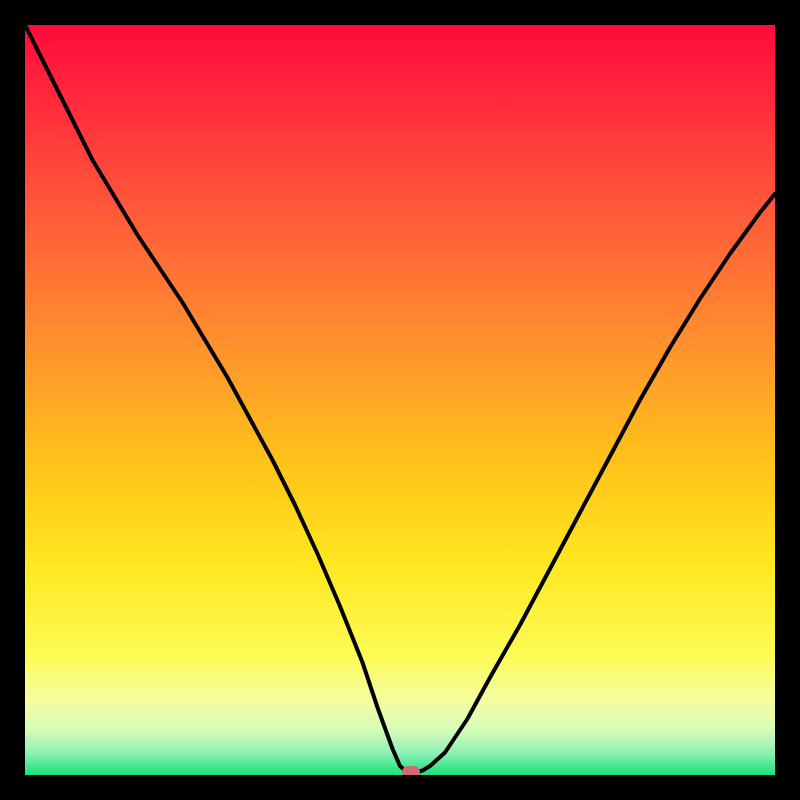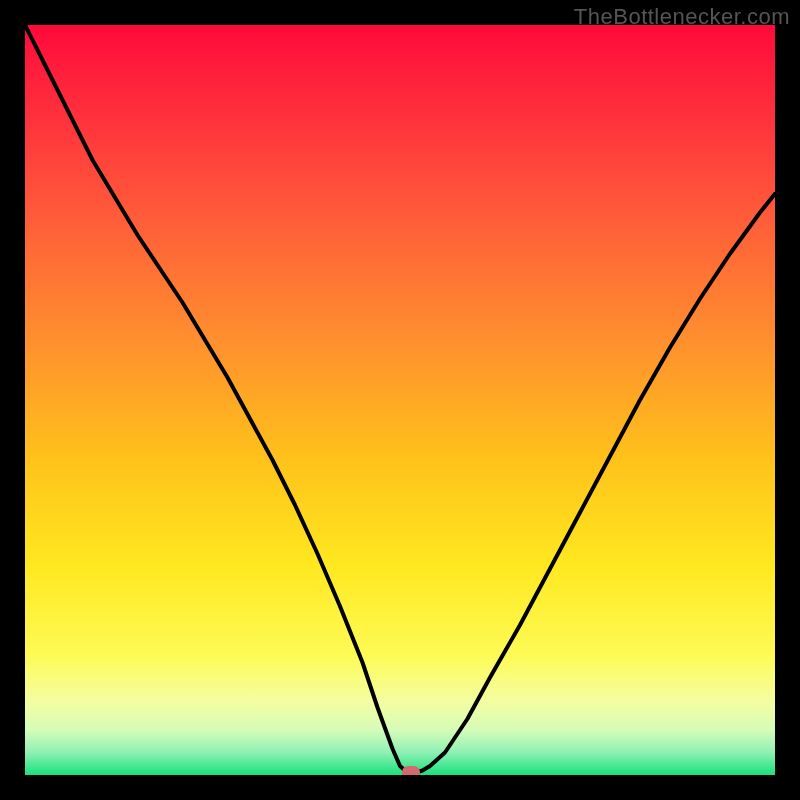--- a/index.html
+++ b/index.html
@@ -52,21 +52,20 @@
     height: 12px;
     border-radius: 6px;
     z-index: 15;
     transform: translate(-50%, -50%);
   }
 </style>
 </head>
 <body>
 
 <div class="outer">
-  <div class="watermark">TheBottlenecker.com</div>
 
   <div class="plot">
     <svg class="bg-gradient" viewBox="0 0 750 750" preserveAspectRatio="none">
       <defs>
         <linearGradient id="grad" x1="0" y1="0" x2="0" y2="1">
             <stop offset="0%" stop-color="#ff0a3a"></stop>
             <stop offset="10%" stop-color="#ff2a3c"></stop>
             <stop offset="25%" stop-color="#ff5a3a"></stop>
             <stop offset="42%" stop-color="#ff8f2e"></stop>
             <stop offset="58%" stop-color="#ffc21a"></stop>

